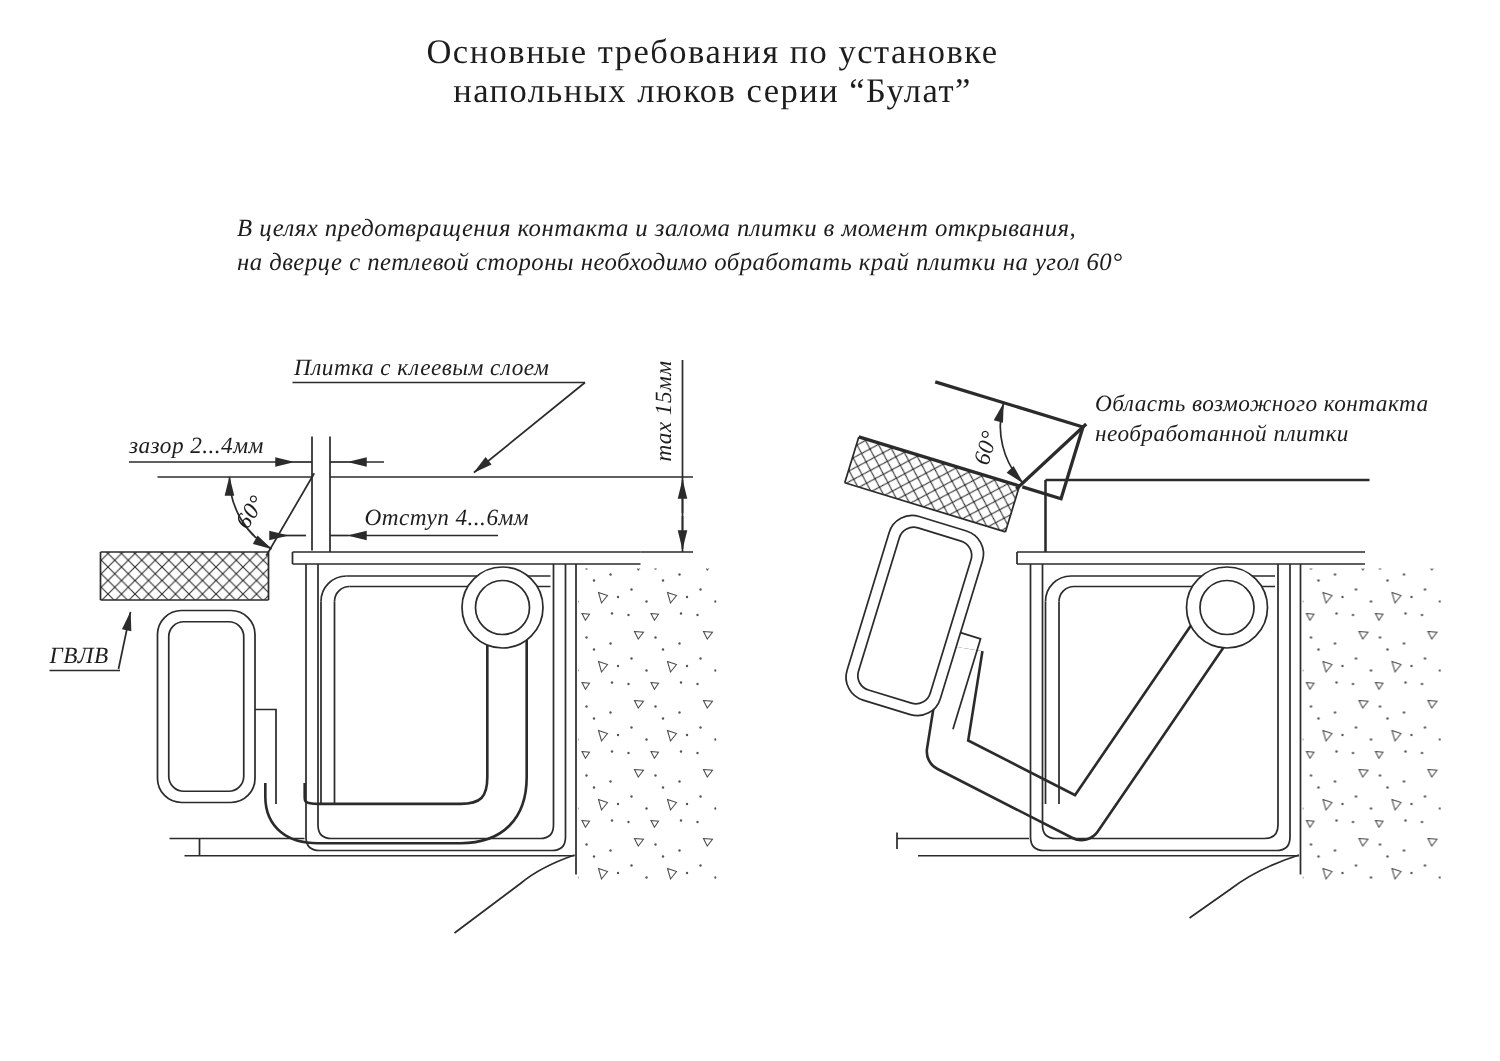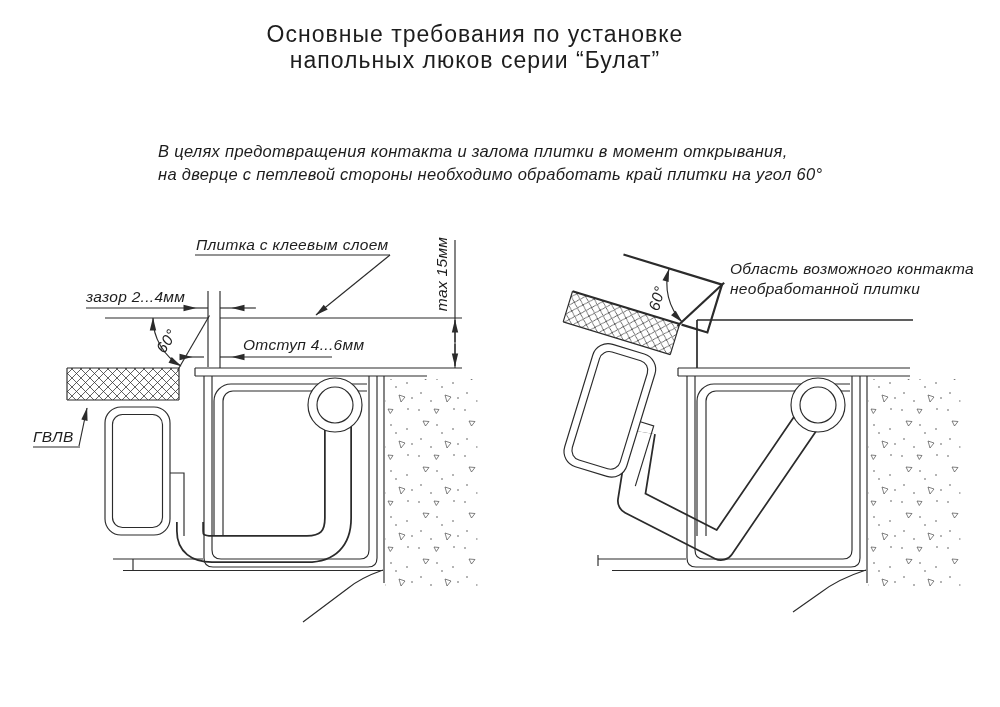--- a/index.html
+++ b/index.html
@@ -1,17 +1,17 @@
 <!DOCTYPE html>
 <html><head>
 <meta charset="utf-8">
 <style>
   html,body{margin:0;padding:0;background:#ffffff;}
   .page{width:1000px;height:707px;background:#ffffff;overflow:hidden;position:relative;
-        font-family:Liberation Sans, sans-serif;}
+        font-family:Liberation Serif, serif;}
   svg.drawing{display:block;stroke:#2b2b2b;fill:none;stroke-width:1.15;stroke-linecap:butt;}
   svg.drawing text{stroke:none;fill:#1d1d1d;}
   .title-t{font-size:23px;letter-spacing:1px;fill:#161616;}
   .sub-t{font-size:16.5px;font-style:italic;letter-spacing:0.3px;}
   .lbl-t{font-size:15.5px;font-style:italic;letter-spacing:0.3px;}
   .thick{stroke-width:2.2;}
   .mid{stroke-width:1.7;}
   .tubeO{stroke-width:28;stroke-linejoin:round;}
   .tubeI{stroke:#ffffff;stroke-width:24.5;stroke-linejoin:round;}
   .whitefill{fill:#ffffff;}

